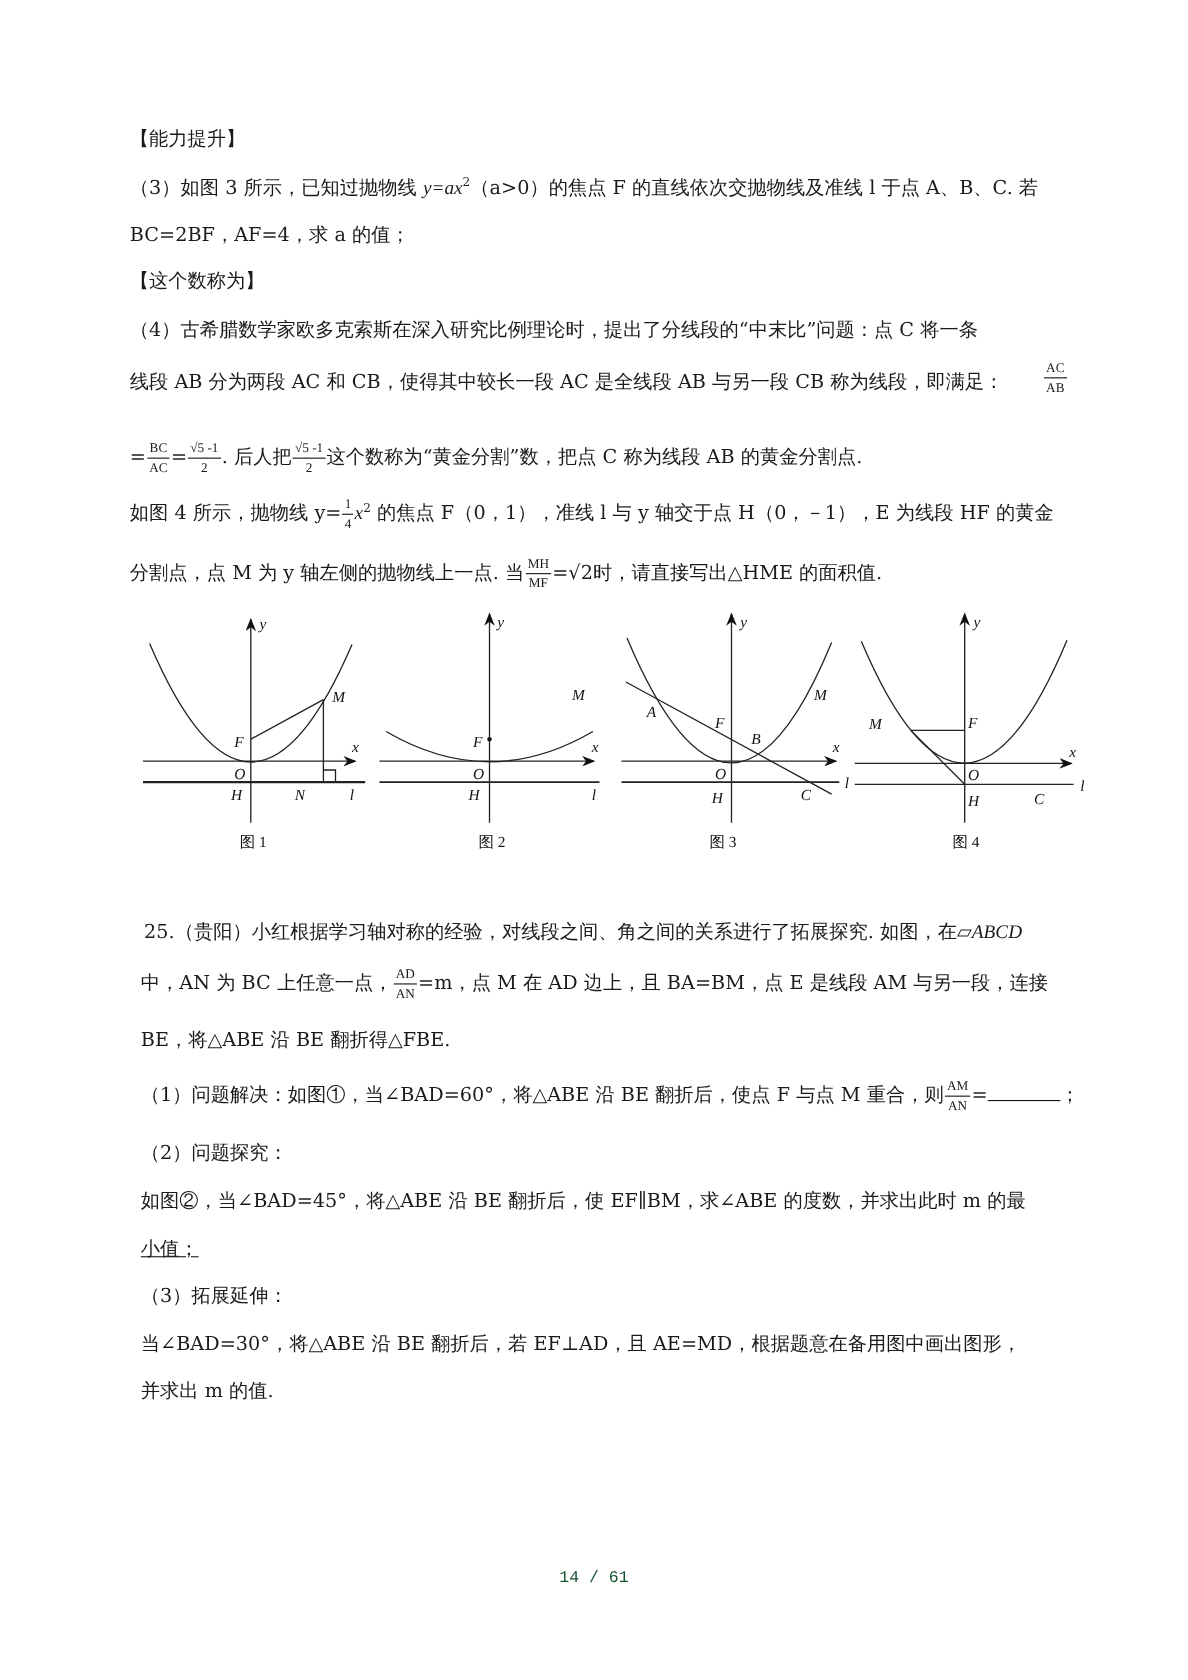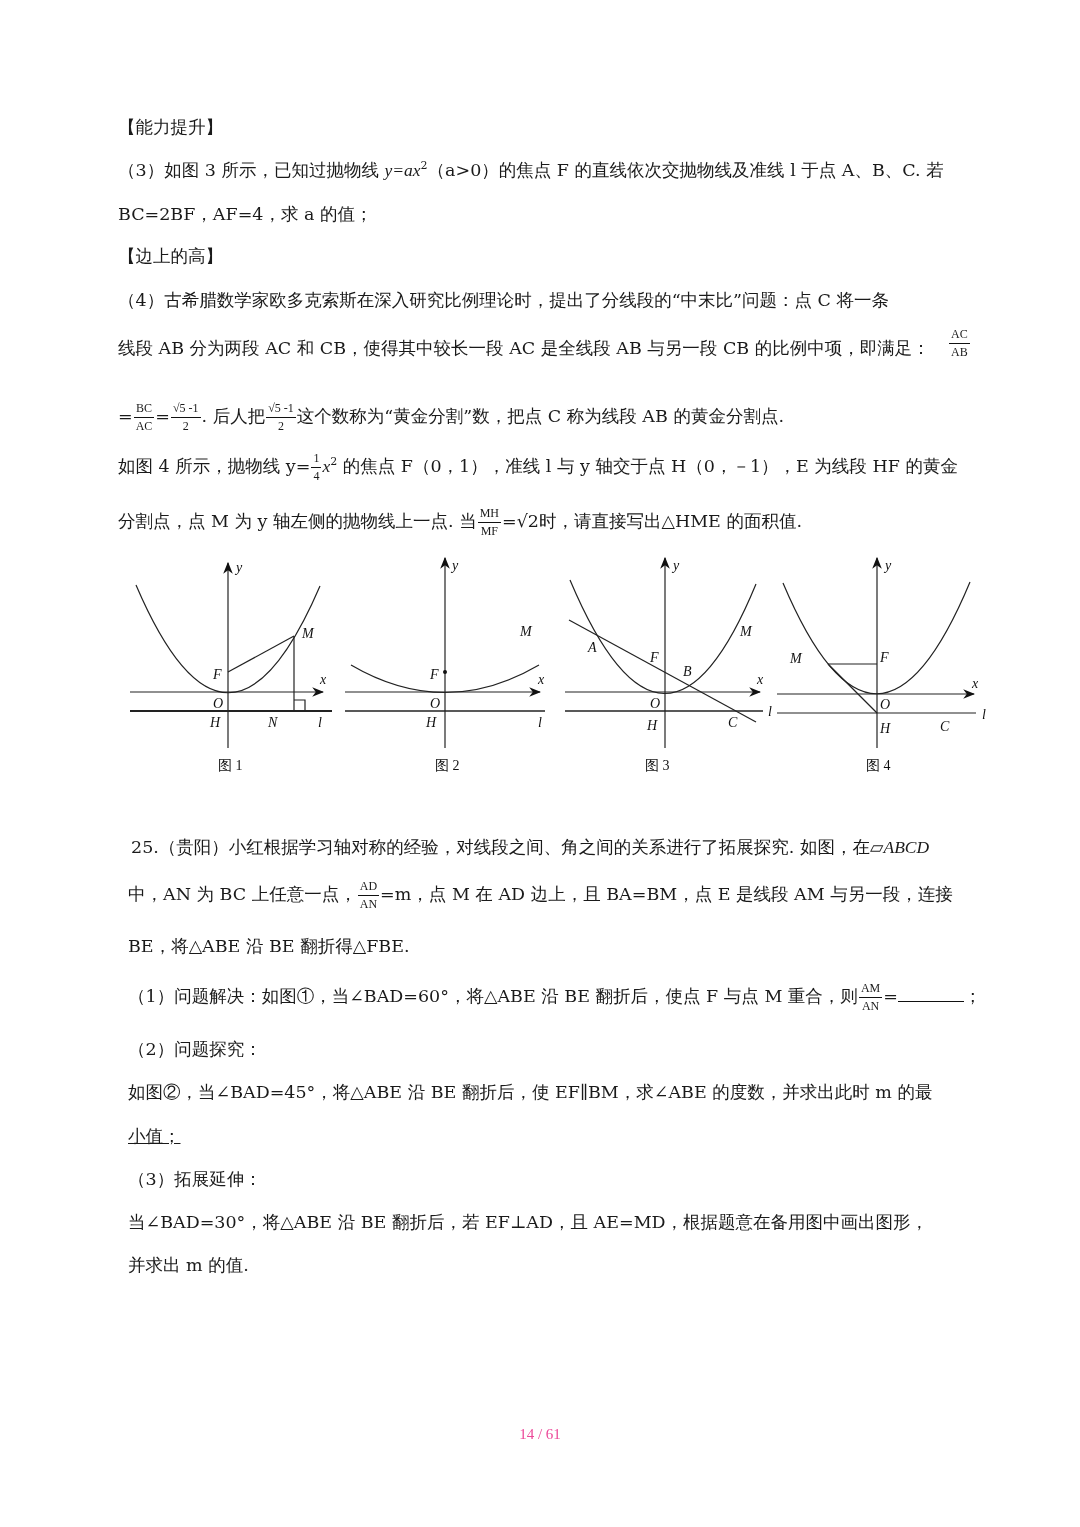--- a/index.html
+++ b/index.html
@@ -10,38 +10,38 @@
   .frac { display:inline-block; vertical-align:middle; text-align:center; font-family:"Liberation Serif",serif;
           font-size:12px; line-height:17px; margin:0 1px; }
   .frac .num { display:block; border-bottom:1.2px solid #111; padding:0 2px; }
   .frac .den { display:block; padding:0 2px; }
   .sq { font-family:"Liberation Serif",serif; }
   .blank { display:inline-block; width:66px; border-bottom:1.2px solid #111; height:18px; vertical-align:baseline; }
   .sup { font-size:11px; vertical-align:super; line-height:0; }
   svg text { font-family:"Liberation Serif",serif; font-style:italic; font-size:14px; fill:#111; }
   svg .cap { font-style:normal; font-size:14px; }
   .pagenum { position:absolute; left:0; width:1080px; top:1426px; text-align:center;
-             font-family:Liberation Serif, serif; font-size:15px; color:#ec4899; }
+             font-family:Liberation Mono, monospace; font-size:15px; color:#14532d; }
 </style>
 </head>
 <body>
 
 <div class="line" style="left:118px;top:115px;">【能力提升】</div>
 
 <div class="line" style="left:118px;top:158px;">
   <span>（3）如图 3 所示，已知过抛物线 </span><span class="i">y=ax</span><span class="sup">2</span><span>（a&gt;0）</span><span>的焦点 F 的直线依次交抛物线及准线 l 于点 A、B、C. 若</span>
 </div>
 <div class="line" style="left:118px;top:202px;">BC=2BF，AF=4，求 a 的值；</div>
 
-<div class="line" style="left:118px;top:244px;">【边上的高】</div>
+<div class="line" style="left:118px;top:244px;">【这个数称为】</div>
 
 <div class="line" style="left:118px;top:288px;">（4）古希腊数学家欧多克索斯在深入研究比例理论时，提出了分线段的“中末比”问题：点 C 将一条</div>
 
 <div class="line" style="left:118px;top:336px;">
-  <span>线段 AB 分为两段 AC 和 CB，使得其中较长一段 AC 是全线段 AB 与另一段 CB 的比例中项，即满足：</span>
+  <span>线段 AB 分为两段 AC 和 CB，使得其中较长一段 AC 是全线段 AB 与另一段 CB 称为线段，即满足：</span>
 </div>
 <span class="frac" style="position:absolute;left:948px;top:326px;">
   <span class="num">AC</span>
   <span class="den">AB</span>
 </span>
 
 <div class="line" style="left:118px;top:398px;line-height:36px;">
   <span>=</span><span class="frac"><span class="num">BC</span><span class="den">AC</span></span><span>=</span><span class="frac"><span class="num">√5 -1</span><span class="den">2</span></span><span>. 后人把</span><span class="frac"><span class="num">√5 -1</span><span class="den">2</span></span><span>这个数称为“黄金分割”数，把点 C 称为线段 AB 的黄金分割点.</span>
 </div>
 

